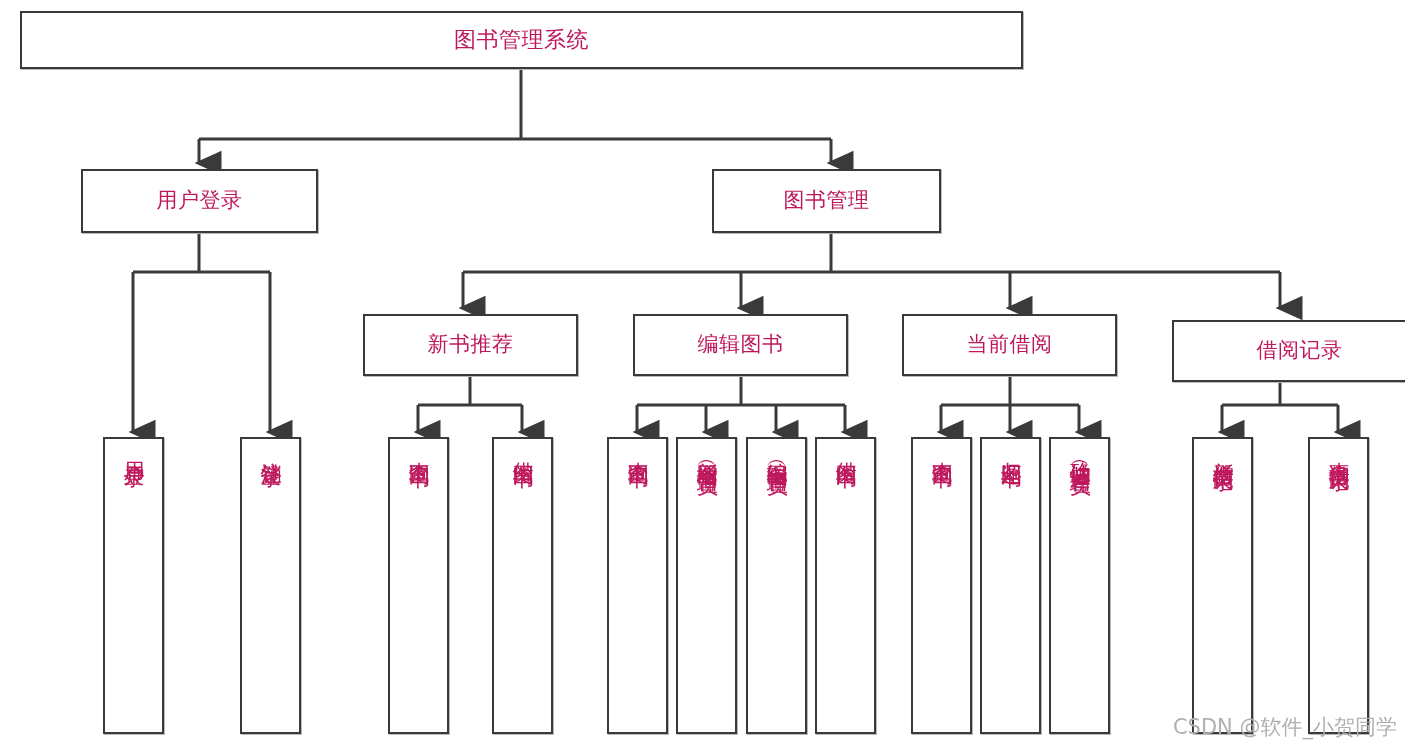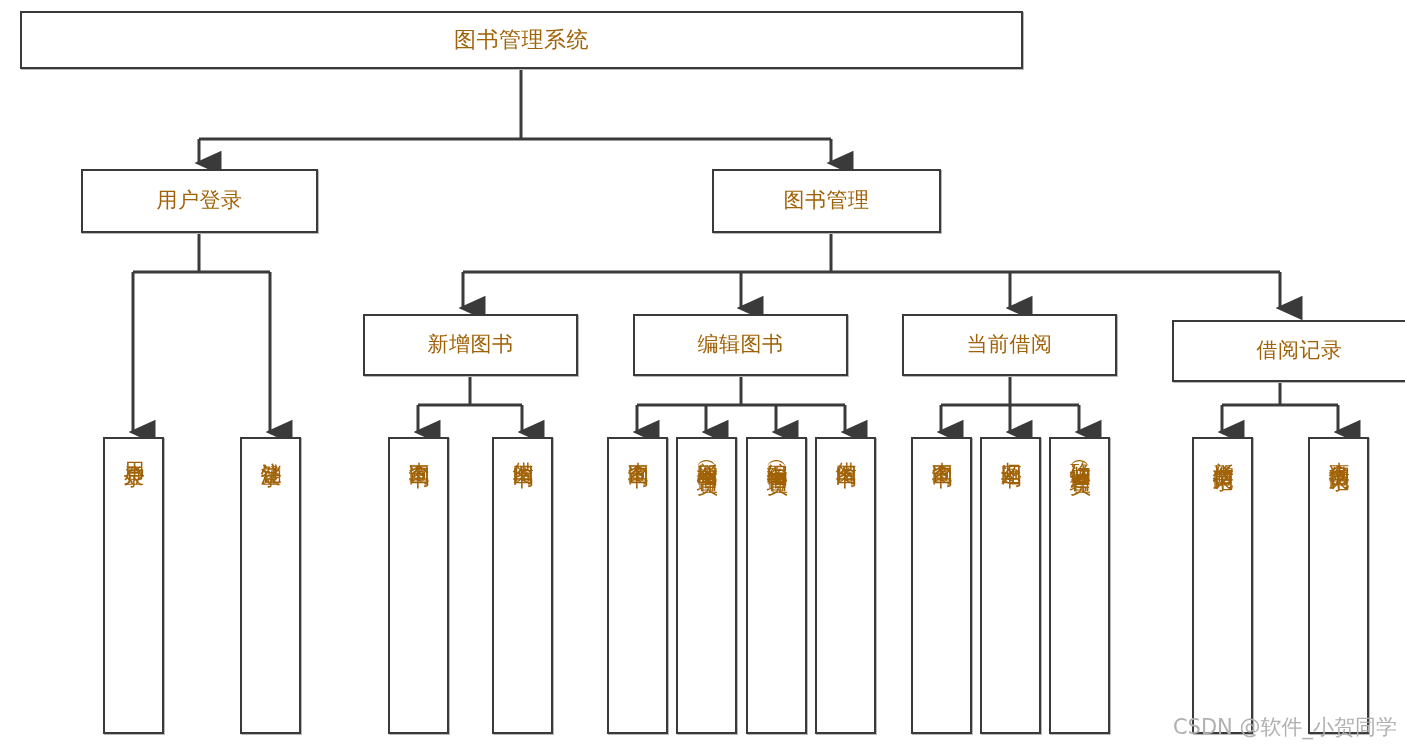--- a/index.html
+++ b/index.html
@@ -35,21 +35,21 @@
     border: 2px solid #3a3a3a;
     box-shadow: 1px 1px 0 0 #b9b9b9;
     display: flex;
     align-items: center;
     justify-content: center;
     z-index: 2;
   }
   .node .label {
     display: block;
     text-align: center;
-    color: #a16207;
+    color: #be185d;
     letter-spacing: 0.5px;
     white-space: nowrap;
   }
   
   .node.horiz .label {
     font-size: 21px;
     line-height: 1.2;
   }
   .node.root .label {
     font-size: 22px;
@@ -138,21 +138,21 @@
 
   <div class="node horiz" style="left:81px; top:169px; width:237px; height:64px;">
     <span class="label">用户登录</span>
   </div>
 
   <div class="node horiz" style="left:712px; top:169px; width:229px; height:64px;">
     <span class="label">图书管理</span>
   </div>
 
   <div class="node horiz" style="left:363px; top:314px; width:215px; height:62px;">
-    <span class="label">新增图书</span>
+    <span class="label">新书推荐</span>
   </div>
 
   <div class="node horiz" style="left:633px; top:314px; width:215px; height:62px;">
     <span class="label">编辑图书</span>
   </div>
 
   <div class="node horiz" style="left:902px; top:314px; width:215px; height:62px;">
     <span class="label">当前借阅</span>
   </div>
 

